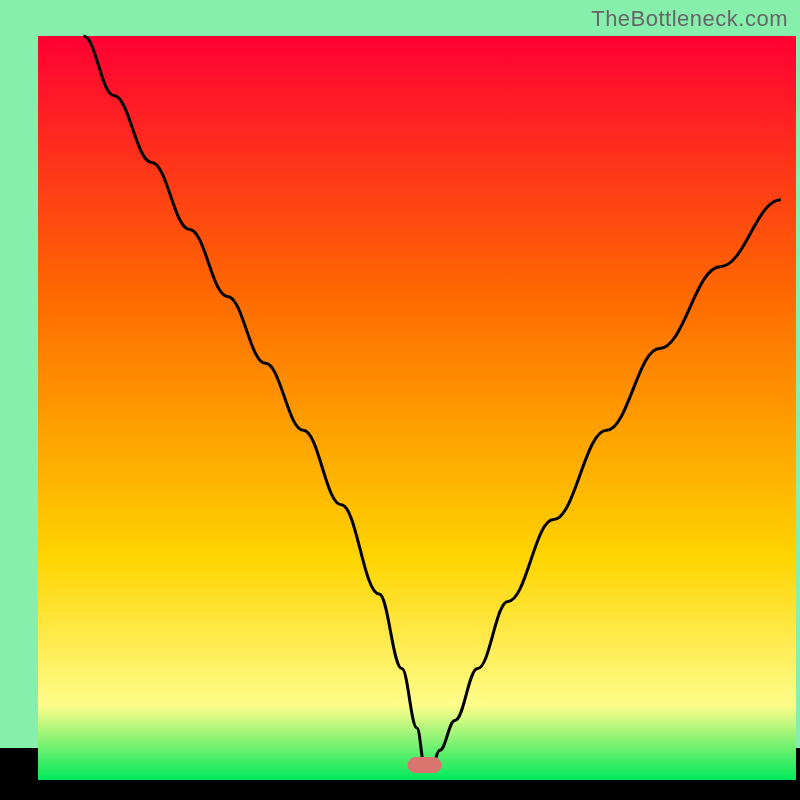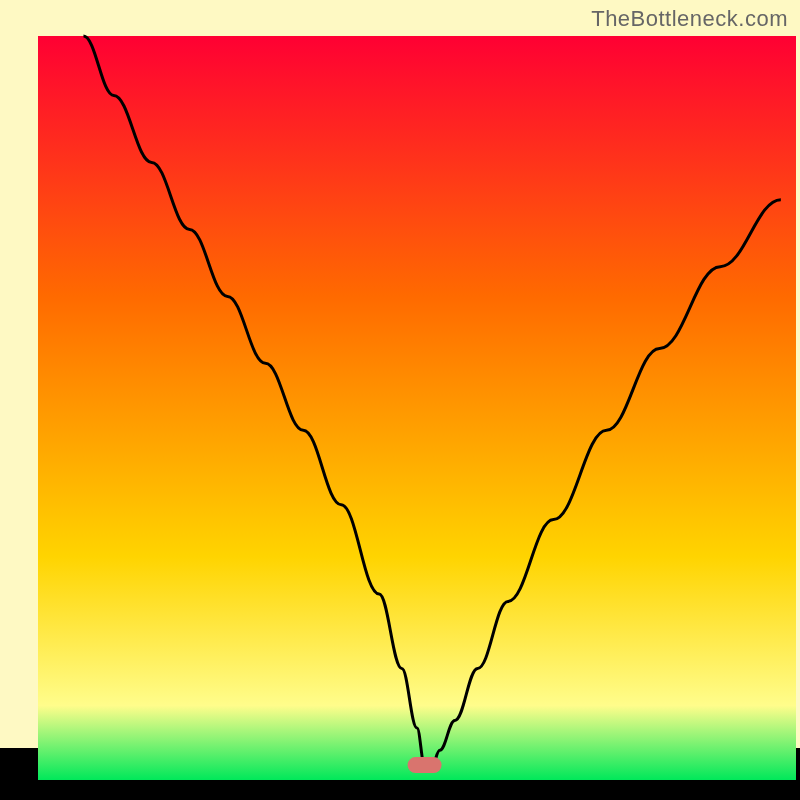--- a/index.html
+++ b/index.html
@@ -7,21 +7,21 @@
     padding: 0;
     width: 800px;
     height: 800px;
     background: #000;
     font-family: Arial, Helvetica, sans-serif;
   }
   .frame {
     position: relative;
     width: 800px;
     height: 748px;
-    background: #fef9c3;
+    background: #86efac;
   }
   .attribution {
     position: absolute;
     top: 6px;
     right: 12px;
     color: #666;
     font-size: 22px;
     letter-spacing: 0.5px;
     z-index: 5;
     user-select: none;

